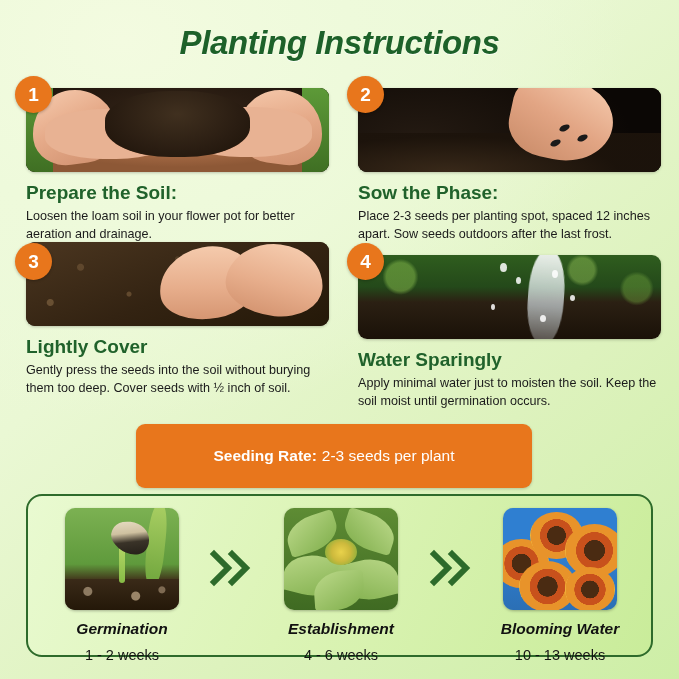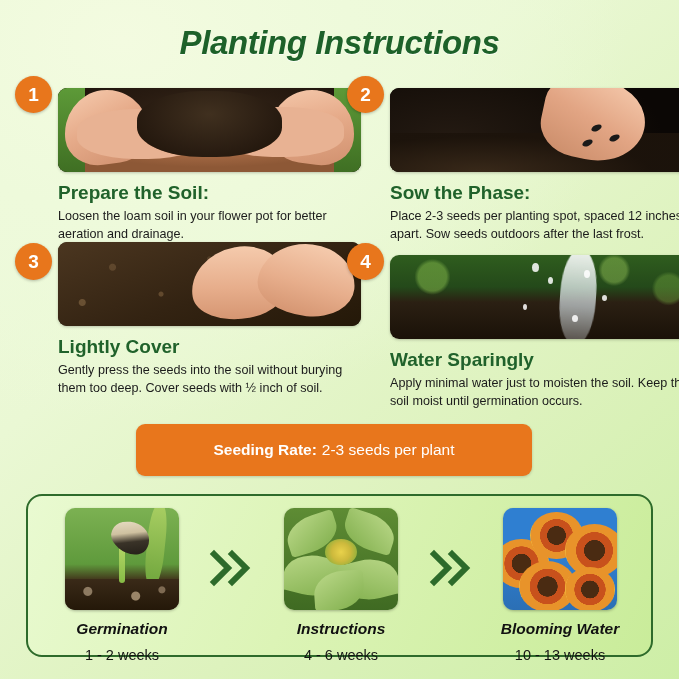--- a/index.html
+++ b/index.html
@@ -32,21 +32,20 @@
     font-style: italic;
     letter-spacing: -0.4px;
     color: #1d6129;
     text-shadow: 0 1px 0 rgba(255,255,255,0.7);
   }
 
   
   .step {
     position: absolute;
     width: 303px;
-    margin-left: 32px;
   }
   .step-img {
     position: relative;
     width: 303px;
     height: 84px;
     border-radius: 9px;
     overflow: hidden;
     box-shadow: 0 1px 3px rgba(0,0,0,0.22);
   }
   .step-title {
@@ -179,21 +178,21 @@
     position:absolute; border-radius:50%;
     background: rgba(255,255,255,.85);
   }
 
   
   .rate {
     position: absolute;
     left: 136px;
     top: 424px;
     width: 396px;
-    height: 52px;
+    height: 64px;
     border-radius: 9px;
     background: #e8761c;
     color: #ffffff;
     display: flex;
     align-items: center;
     justify-content: center;
     font-size: 15.5px;
     box-shadow: 0 1px 3px rgba(0,0,0,0.18);
   }
   .rate b { font-weight: bold; margin-right: 5px; }
@@ -375,21 +374,21 @@
       <div class="tl-img">
         <div class="young">
           <div class="leaf" style="left:2%;  top:8%;  width:46%; height:34%; transform:rotate(-18deg);"></div>
           <div class="leaf" style="right:2%; top:6%;  width:46%; height:34%; transform:rotate(18deg) scaleX(-1);"></div>
           <div class="leaf" style="left:0%;  top:46%; width:50%; height:40%; transform:rotate(14deg);"></div>
           <div class="leaf" style="right:0%; top:50%; width:50%; height:40%; transform:rotate(-14deg) scaleX(-1);"></div>
           <div class="leaf" style="left:26%; top:62%; width:44%; height:38%; transform:rotate(-4deg);"></div>
           <div class="bud"></div>
         </div>
       </div>
-      <div class="tl-name">Instructions</div>
+      <div class="tl-name">Establishment</div>
       <div class="tl-dur nowrap">4 - 6 weeks</div>
     </div>
 
     <div class="chev" style="left:400px;">
       <svg width="46" height="40" viewBox="0 0 46 40" aria-hidden="true">
         <path d="M6 6 L20 20 L6 34" fill="none" stroke="#2d6b2b" stroke-width="6" stroke-linecap="square" stroke-linejoin="miter"></path>
         <path d="M24 6 L38 20 L24 34" fill="none" stroke="#2d6b2b" stroke-width="6" stroke-linecap="square" stroke-linejoin="miter"></path>
       </svg>
     </div>
 

